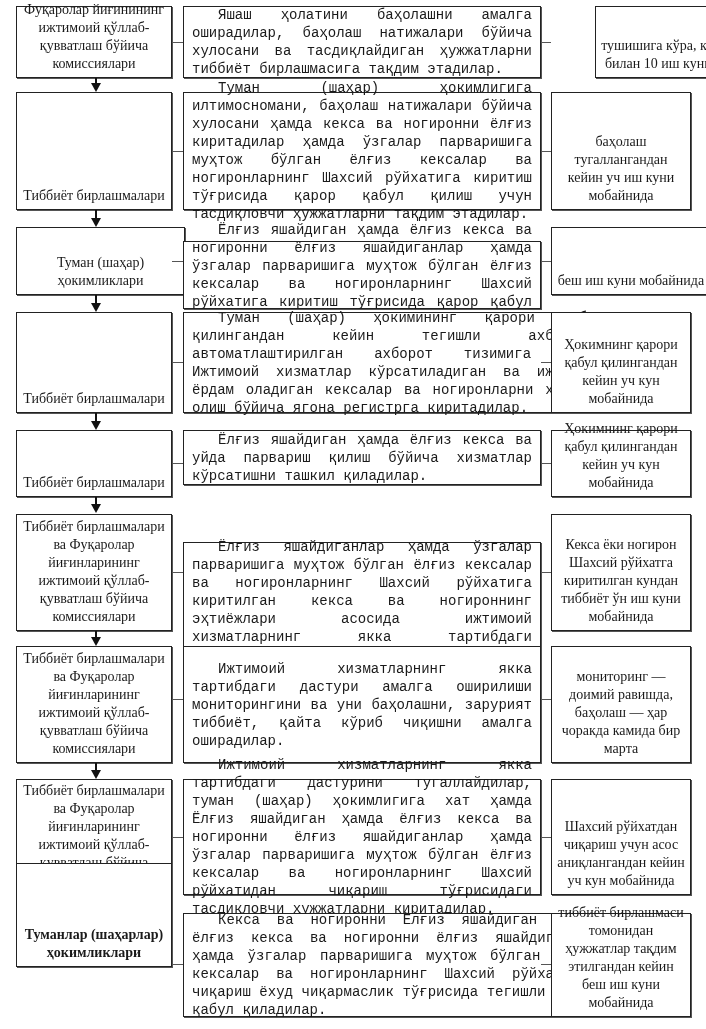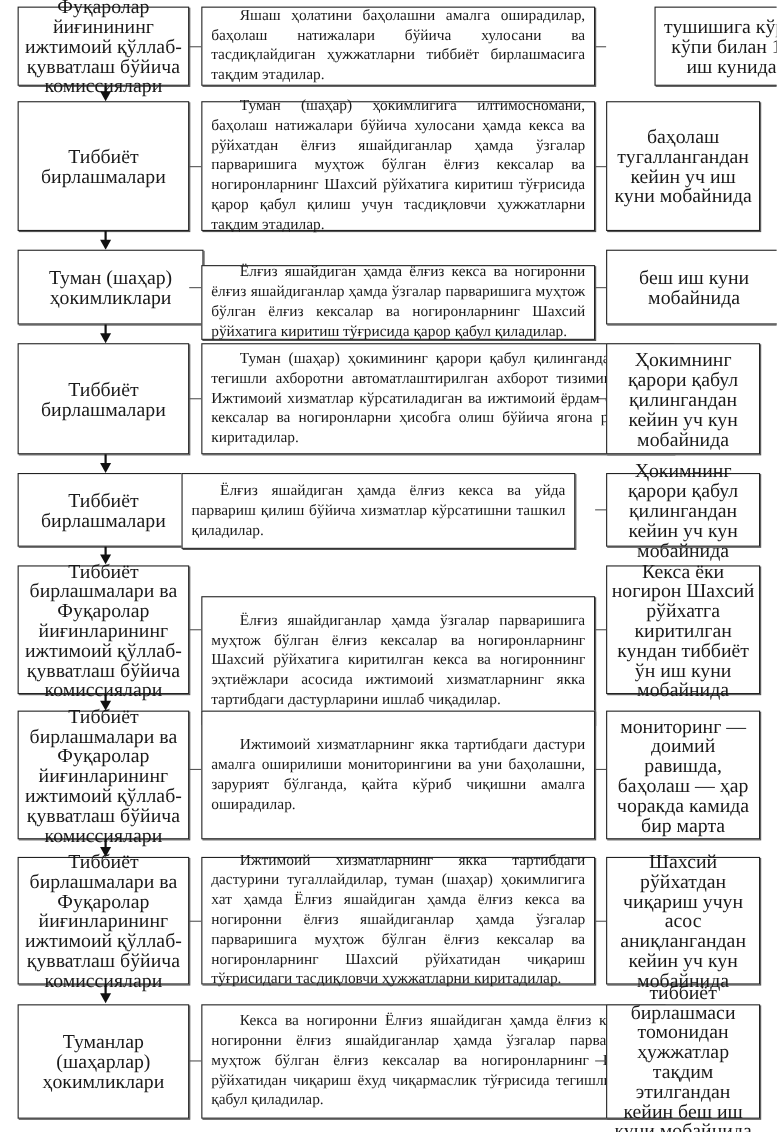--- a/index.html
+++ b/index.html
@@ -1,22 +1,22 @@
 <!DOCTYPE html>
 <html><head>
 <meta charset="utf-8">
 <style>
   html, body { margin:0; padding:0; background:#ffffff; }
   body { width:706px; height:1029px; position:relative; overflow:hidden;
          font-family:"Liberation Serif", "DejaVu Serif", serif; color:#1a1a1a; }
   .box { position:absolute; border:1.5px solid #222; box-sizing:border-box; background:#fff;
          box-shadow:1px 1px 0 #555; display:flex; align-items:center; justify-content:center; }
-  .left, .right { text-align:center; font-size:18px; line-height:18px; padding:4px 4px; }
+  .left, .right { text-align:center; font-size:14px; line-height:18px; padding:4px 4px;align-items:flex-end; }
   .mid { font-size:14px; line-height:18px; text-align:justify; text-align-last:left;
-         padding:2px 8px; align-items:center; }
+         padding:2px 8px; align-items:center;font-family:Liberation Mono, monospace; }
   .mid span { display:block; text-indent:26px; width:100%; }
   .conn { position:absolute; height:1px; background:#555; }
   .arrow-line { position:absolute; width:1.5px; background:#111; }
   .arrow-head { position:absolute; width:0; height:0; border-left:5px solid transparent;
                 border-right:5px solid transparent; border-top:9px solid #111; }
 </style>
 </head>
 <body>
 
 <div class="box left" style="left:16px;top:6px;width:156px;height:72px;">
@@ -31,21 +31,21 @@
     <div>тушишига кўра, кўпи билан 10 иш кунида</div>
   </div>
 <div class="arrow-line" style="left:95px;top:78px;height:7px;"></div>
 <div class="arrow-head" style="left:91px;top:83px;"></div>
 
 <div class="box left" style="left:16px;top:92px;width:156px;height:118px;">
     <div>Тиббиёт бирлашмалари</div>
   </div>
 <div class="conn" style="left:172px;top:151px;width:11px;"></div>
 <div class="box mid" style="left:183px;top:92px;width:358px;height:118px;">
-    <span>Туман (шаҳар) ҳокимлигига илтимосномани, баҳолаш натижалари бўйича хулосани ҳамда кекса ва рўйхатдан ёлғиз яшайдиганлар ҳамда ўзгалар парваришига муҳтож бўлган ёлғиз кексалар ва ногиронларнинг Шахсий рўйхатига киритиш тўғрисида қарор қабул қилиш учун тасдиқловчи ҳужжатларни тақдим этадилар.</span>
+    <span>Туман (шаҳар) ҳокимлигига илтимосномани, баҳолаш натижалари бўйича хулосани ҳамда кекса ва ногиронни ёлғиз киритадилар ҳамда ўзгалар парваришига муҳтож бўлган ёлғиз кексалар ва ногиронларнинг Шахсий рўйхатига киритиш тўғрисида қарор қабул қилиш учун тасдиқловчи ҳужжатларни тақдим этадилар.</span>
   </div>
 <div class="conn" style="left:541px;top:151px;width:10px;"></div>
 <div class="box right" style="left:551px;top:92px;width:140px;height:118px;">
     <div>баҳолаш тугаллангандан кейин уч иш куни мобайнида</div>
   </div>
 <div class="arrow-line" style="left:95px;top:210px;height:10px;"></div>
 <div class="arrow-head" style="left:91px;top:218px;"></div>
 
 <div class="box left" style="left:16px;top:227px;width:169px;height:68px;">
     <div>Туман (шаҳар) ҳокимликлари</div>
@@ -72,21 +72,21 @@
 <div class="box right" style="left:551px;top:312px;width:140px;height:101px;">
     <div>Ҳокимнинг қарори қабул қилингандан кейин уч кун мобайнида</div>
   </div>
 <div class="arrow-line" style="left:95px;top:413px;height:10px;"></div>
 <div class="arrow-head" style="left:91px;top:421px;"></div>
 
 <div class="box left" style="left:16px;top:430px;width:156px;height:67px;">
     <div>Тиббиёт бирлашмалари</div>
   </div>
 <div class="conn" style="left:172px;top:463px;width:11px;"></div>
-<div class="box mid" style="left:165px;top:430px;width:358px;height:69px;">
+<div class="box mid" style="left:183px;top:430px;width:358px;height:55px;">
     <span>Ёлғиз яшайдиган ҳамда ёлғиз кекса ва уйда парвариш қилиш бўйича хизматлар кўрсатишни ташкил қиладилар.</span>
   </div>
 <div class="conn" style="left:541px;top:463px;width:10px;"></div>
 <div class="box right" style="left:551px;top:430px;width:140px;height:67px;">
     <div>Ҳокимнинг қарори қабул қилингандан кейин уч кун мобайнида</div>
   </div>
 <div class="arrow-line" style="left:95px;top:497px;height:9px;"></div>
 <div class="arrow-head" style="left:91px;top:504px;"></div>
 
 <div class="box left" style="left:16px;top:514px;width:156px;height:117px;">
@@ -101,21 +101,21 @@
     <div>Кекса ёки ногирон Шахсий рўйхатга киритилган кундан тиббиёт ўн иш куни мобайнида</div>
   </div>
 <div class="arrow-line" style="left:95px;top:631px;height:8px;"></div>
 <div class="arrow-head" style="left:91px;top:637px;"></div>
 
 <div class="box left" style="left:16px;top:646px;width:156px;height:117px;">
     <div>Тиббиёт бирлашмалари ва Фуқаролар йиғинларининг ижтимоий қўллаб-қувватлаш бўйича комиссиялари</div>
   </div>
 <div class="conn" style="left:172px;top:699px;width:11px;"></div>
 <div class="box mid" style="left:183px;top:646px;width:358px;height:117px;">
-    <span>Ижтимоий хизматларнинг якка тартибдаги дастури амалга оширилиши мониторингини ва уни баҳолашни, зарурият бўлганда, қайта кўриб чиқишни амалга оширадилар.</span>
+    <span>Ижтимоий хизматларнинг якка тартибдаги дастури амалга оширилиши мониторингини ва уни баҳолашни, зарурият тиббиёт, қайта кўриб чиқишни амалга оширадилар.</span>
   </div>
 <div class="conn" style="left:541px;top:699px;width:10px;"></div>
 <div class="box right" style="left:551px;top:646px;width:140px;height:117px;">
     <div>мониторинг — доимий равишда, баҳолаш — ҳар чоракда камида бир марта</div>
   </div>
 <div class="arrow-line" style="left:95px;top:763px;height:9px;"></div>
 <div class="arrow-head" style="left:91px;top:770px;"></div>
 
 <div class="box left" style="left:16px;top:779px;width:156px;height:116px;">
     <div>Тиббиёт бирлашмалари ва Фуқаролар йиғинларининг ижтимоий қўллаб-қувватлаш бўйича комиссиялари</div>
@@ -124,21 +124,21 @@
 <div class="box mid" style="left:183px;top:779px;width:358px;height:116px;justify-content:center;">
     <span>Ижтимоий хизматларнинг якка тартибдаги дастурини тугаллайдилар, туман (шаҳар) ҳокимлигига хат ҳамда Ёлғиз яшайдиган ҳамда ёлғиз кекса ва ногиронни ёлғиз яшайдиганлар ҳамда ўзгалар парваришига муҳтож бўлган ёлғиз кексалар ва ногиронларнинг Шахсий рўйхатидан чиқариш тўғрисидаги тасдиқловчи ҳужжатларни киритадилар.</span>
   </div>
 <div class="conn" style="left:541px;top:837px;width:10px;"></div>
 <div class="box right" style="left:551px;top:779px;width:140px;height:116px;">
     <div>Шахсий рўйхатдан чиқариш учун асос аниқлангандан кейин уч кун мобайнида</div>
   </div>
 <div class="arrow-line" style="left:95px;top:895px;height:10px;"></div>
 <div class="arrow-head" style="left:91px;top:903px;"></div>
 
-<div class="box left" style="left:16px;top:913px;width:156px;height:104px;">
+<div class="box left" style="left:16px;top:863px;width:156px;height:104px;font-weight:bold;">
     <div>Туманлар (шаҳарлар) ҳокимликлари</div>
   </div>
 <div class="conn" style="left:172px;top:964px;width:11px;"></div>
 <div class="box mid" style="left:183px;top:913px;width:422px;height:104px;">
     <span>Кекса ва ногиронни Ёлғиз яшайдиган ҳамда ёлғиз кекса ва ногиронни ёлғиз яшайдиганлар ҳамда ўзгалар парваришига муҳтож бўлган ёлғиз кексалар ва ногиронларнинг Шахсий рўйхатидан чиқариш ёхуд чиқармаслик тўғрисида тегишли қарор қабул қиладилар.</span>
   </div>
 <div class="conn" style="left:541px;top:964px;width:10px;"></div>
 <div class="box right" style="left:551px;top:913px;width:140px;height:104px;">
     <div>тиббиёт бирлашмаси томонидан ҳужжатлар тақдим этилгандан кейин беш иш куни мобайнида</div>
   </div>

